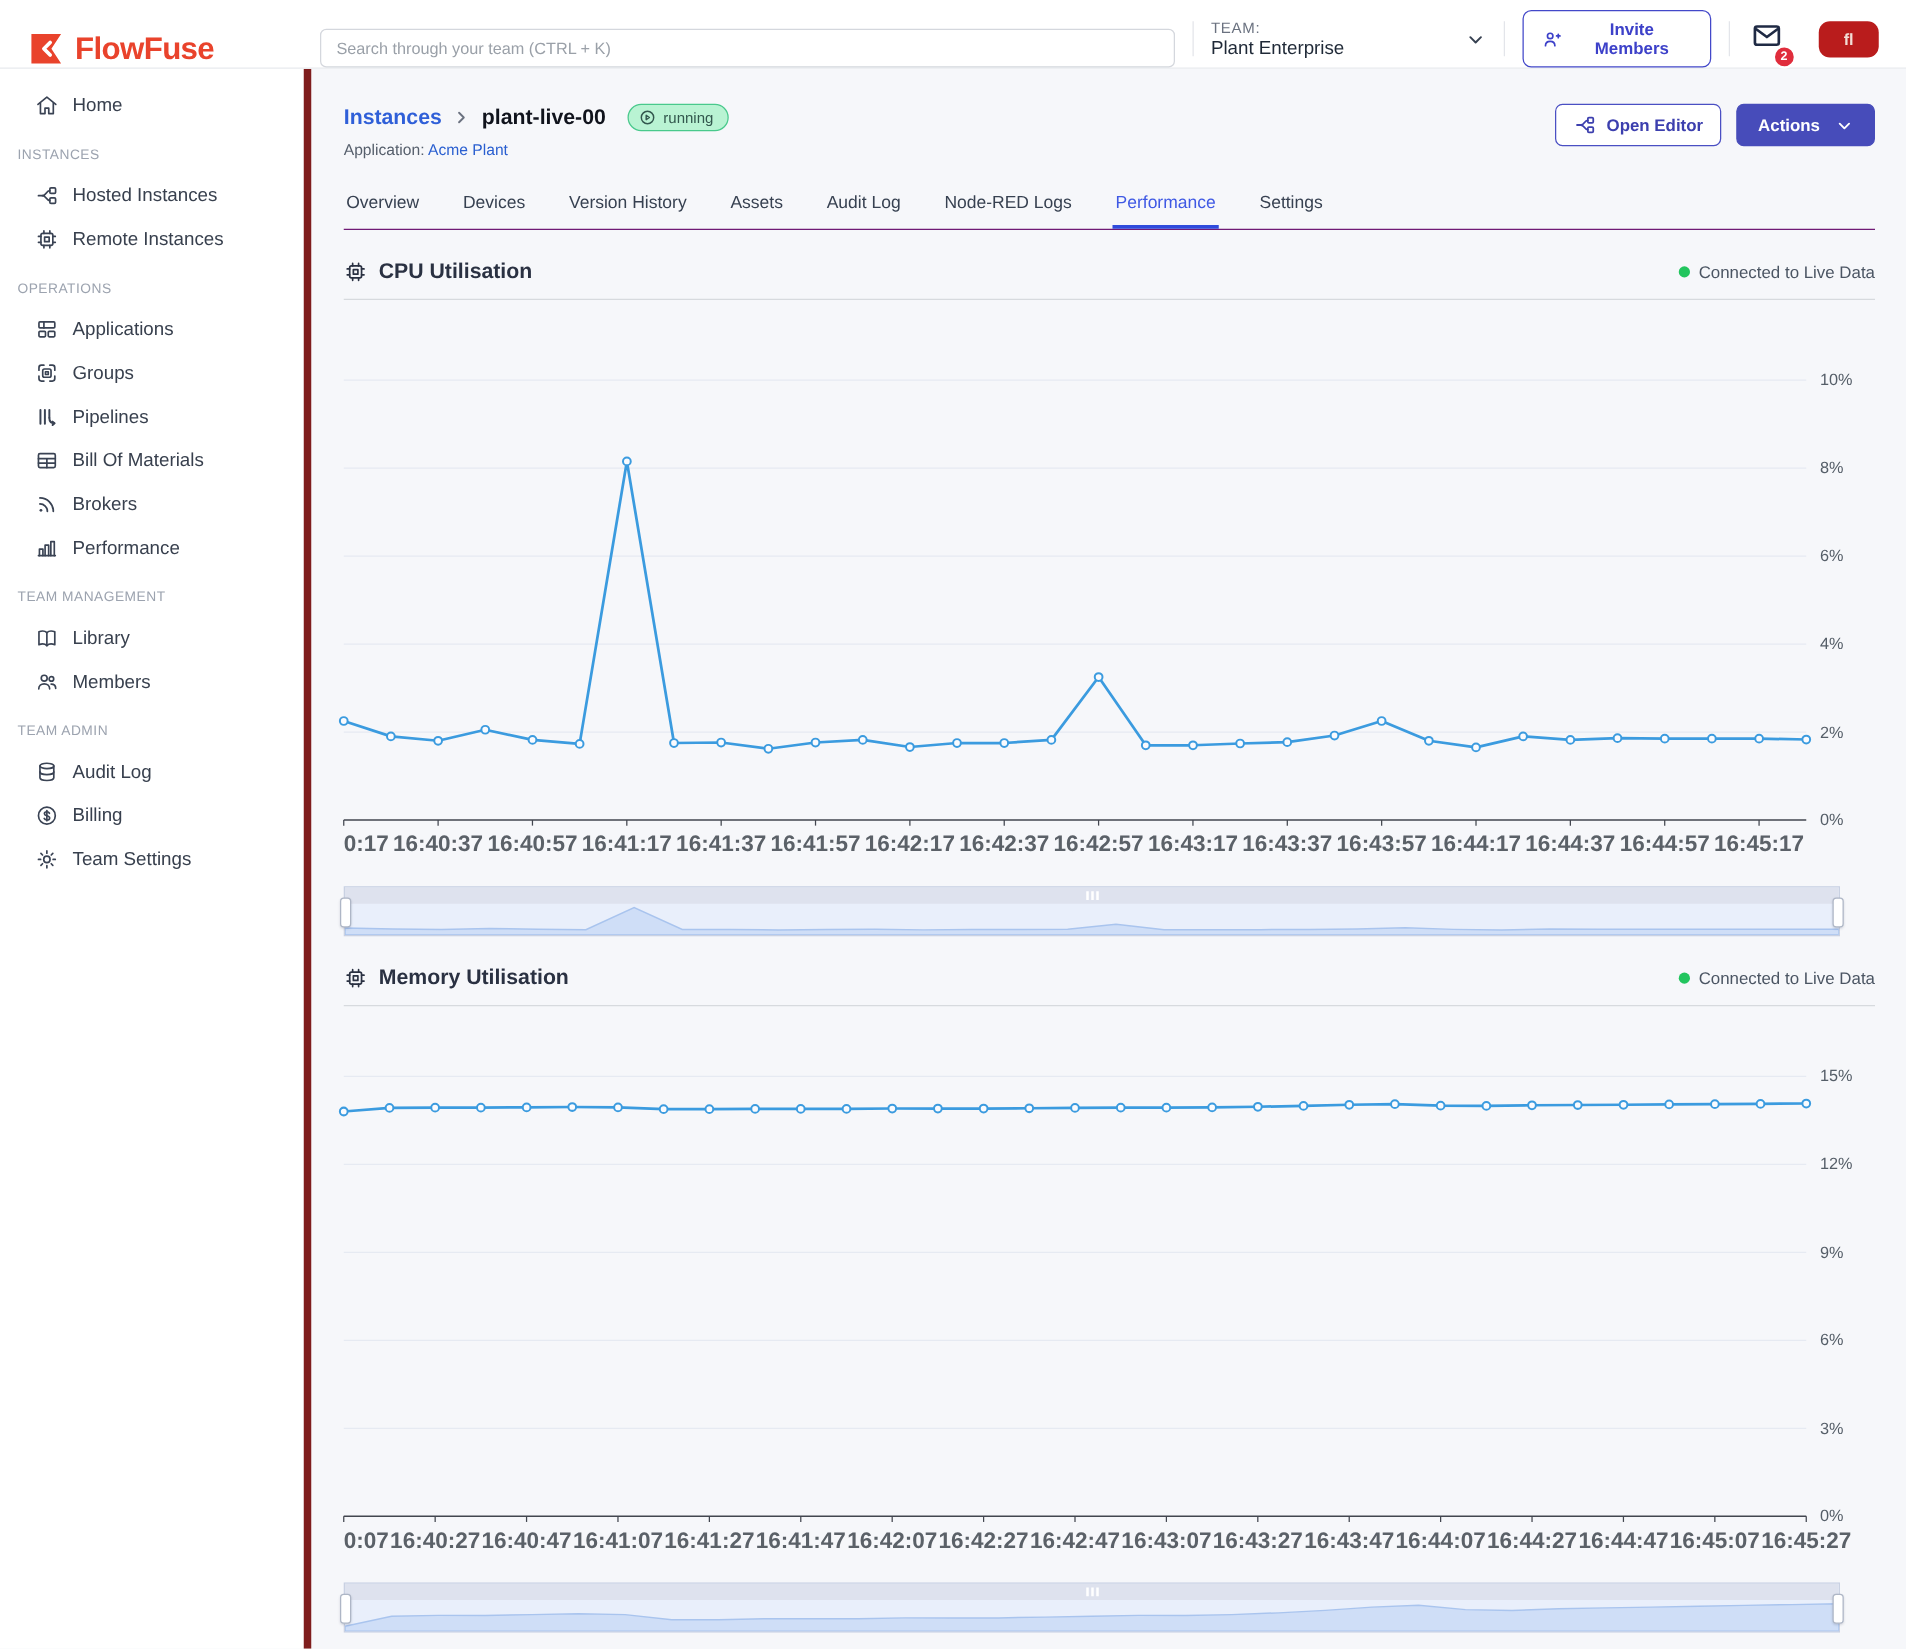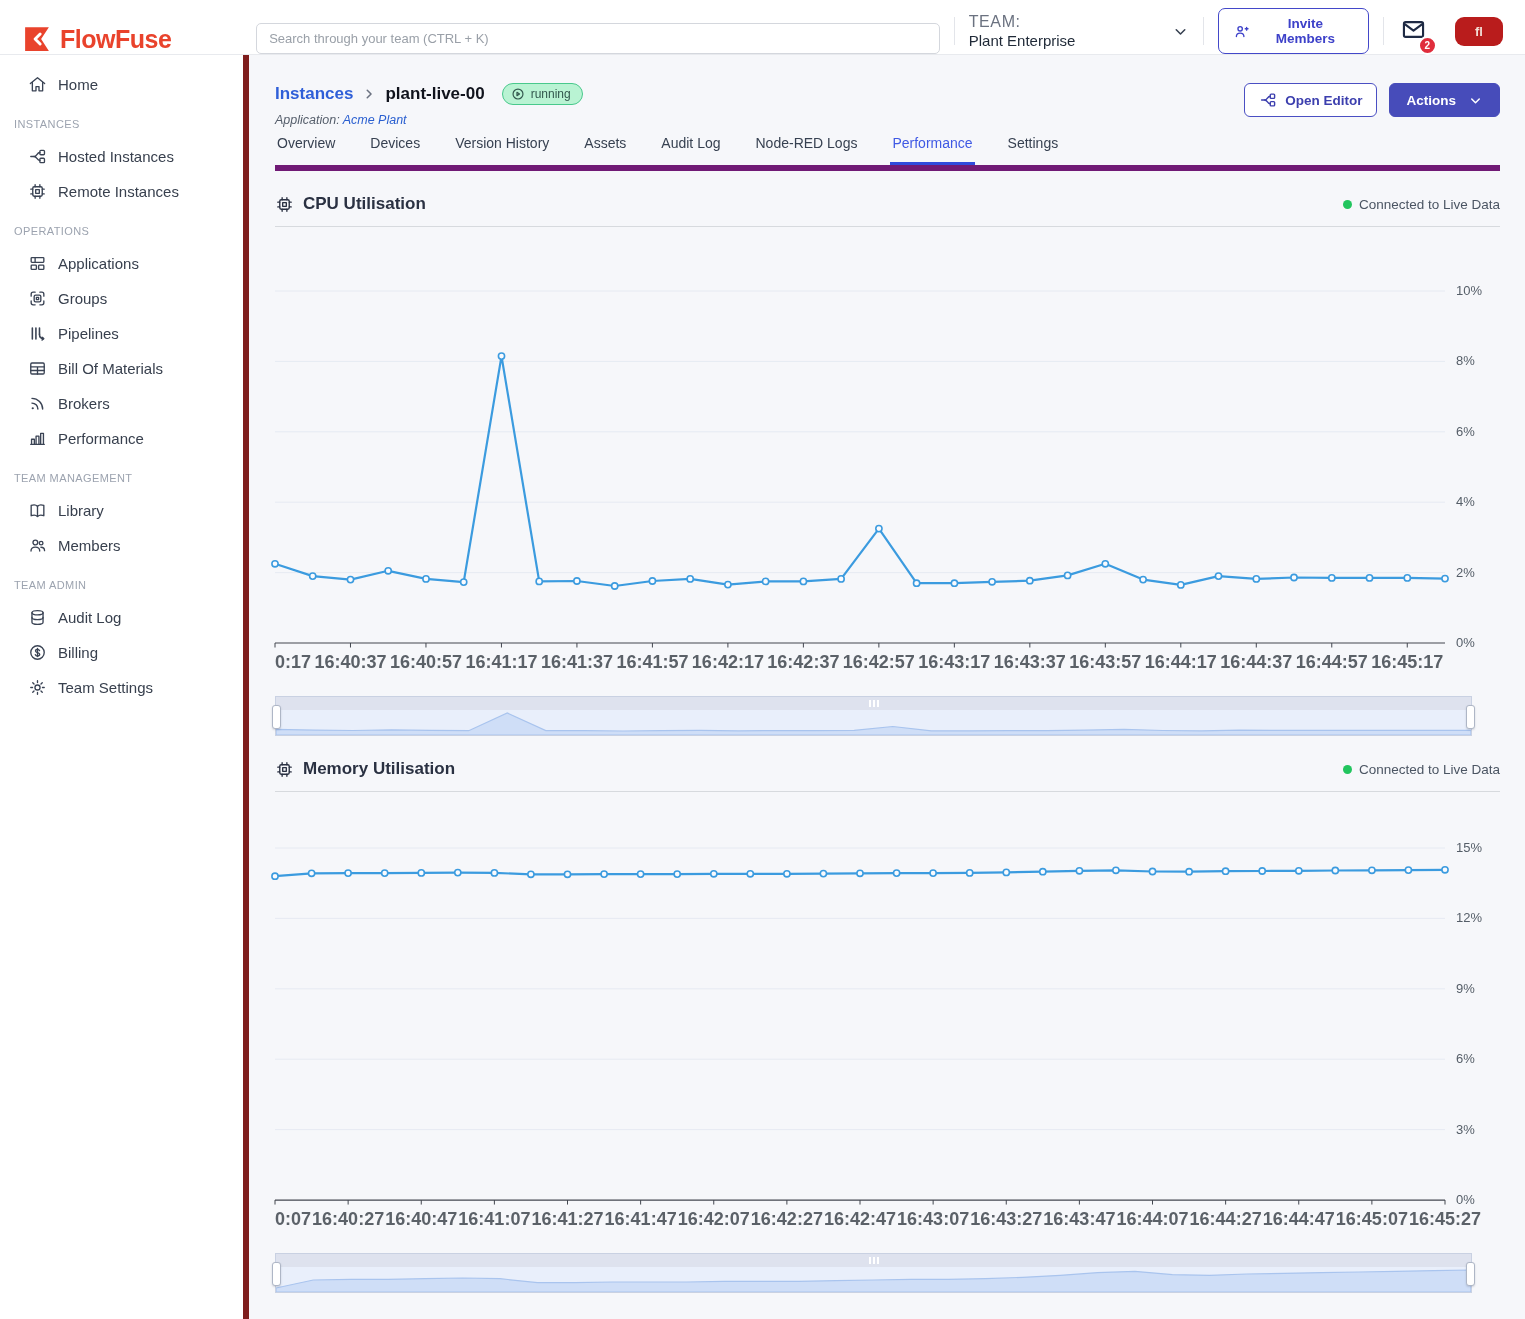--- a/index.html
+++ b/index.html
@@ -10,21 +10,21 @@
   .topbar { position:absolute; top:0; left:0; right:0; height:55px; background:#fff;
             border-bottom:1px solid #e8eaee; display:flex; align-items:flex-end; padding:0 22px; z-index:5; }
   .brand { display:flex; align-items:center; gap:8px; width:240px; cursor:pointer; }
   .brand-text { font-size:25px; font-weight:700; color:#e9432c; letter-spacing:-0.5px; }
   .search { width:700px; height:31px; border:1px solid #d4d7dd; border-radius:5px; background:#fff;
             font-size:13px; color:#374151; padding:0 12px; outline:none; }
   .search::placeholder { color:#9aa0a8; }
   .top-right { margin-left:auto; display:flex; align-items:center; }
   .vsep { width:1px; height:28px; background:#e3e5ea; margin:0 14px; }
   .team-block { width:228px; display:flex; align-items:center; justify-content:space-between; cursor:pointer; }
-  .team-label { font-size:16px; color:#6b7280; letter-spacing:.6px; }
+  .team-label { font-size:12px; color:#6b7280; letter-spacing:.6px; }
   .team-name { font-size:15px; color:#1f2937; margin-top:1px; }
   .btn-invite { display:flex; align-items:center; gap:8px; border:1.5px solid #4348c9; color:#3d41c9;
                 background:#fff; font-weight:700; font-size:13.5px; border-radius:7px; padding:7px 15px; cursor:pointer;
                 font-family:"Liberation Sans", sans-serif; }
   .mail-wrap { position:relative; margin:0 6px 0 2px; cursor:pointer; }
   .mail-badge { position:absolute; right:-10px; bottom:-8px; width:19px; height:19px; border-radius:50%;
                 background:#e02d3c; color:#fff; font-size:10px; font-weight:700; display:flex;
                 align-items:center; justify-content:center; border:2px solid #fff; }
   .avatar { width:50px; height:29px; border-radius:9px; background:#b91c1c; color:#f2ded6;
             font-size:13px; font-weight:700; display:flex; align-items:center; justify-content:center;
@@ -40,31 +40,31 @@
   .side-item svg { color:#3a4354; flex:none; }
 
   
   .main { position:absolute; top:55px; left:250px; right:0; bottom:0; padding:0 25px; background:#f6f7fa; }
   .page-head { margin-top:28px; display:flex; justify-content:space-between; align-items:flex-start; }
   .crumb-row { display:flex; align-items:center; gap:9px; }
   .crumb-root { font-size:17px; font-weight:700; color:#2f5fd8; cursor:pointer; }
   .crumb-name { font-size:17px; font-weight:700; color:#10131c; }
   .badge-running { display:flex; align-items:center; gap:6px; background:#b9f3d3; border:1px solid #49c98c;
                    color:#33584e; font-size:12px; border-radius:12px; padding:3px 11px 3px 8px; margin-left:8px; }
-  .app-row { margin-top:8px; font-size:12.5px; color:#555e6b;font-style:italic; }
+  .app-row { margin-top:8px; font-size:12.5px; color:#555e6b; }
   .app-link { color:#2a5fd0; cursor:pointer; }
   .head-actions { display:flex; gap:12px; }
   .btn-editor { display:flex; align-items:center; gap:8px; background:#fff; border:1.5px solid #4a4fc3;
                 color:#3c3fae; font-weight:700; font-size:13.5px; border-radius:6px; padding:7px 14px; cursor:pointer;
                 font-family:"Liberation Sans", sans-serif; }
   .btn-actions { display:flex; align-items:center; gap:12px; background:#474cba; border:1.5px solid #474cba;
                  color:#fff; font-weight:700; font-size:13.5px; border-radius:6px; padding:7px 16px; cursor:pointer;
                  font-family:"Liberation Sans", sans-serif; }
 
-  .tabs { display:flex; gap:31px; border-bottom:6px solid #701a75; }
+  .tabs { margin-top:18px; display:flex; gap:31px; border-bottom:1px solid #701a75; }
   .tab { font-size:14px; color:#374151; padding:8px 2px 11px; cursor:pointer; border-bottom:3.5px solid transparent; }
   .tab.active { color:#3f59e4; border-bottom-color:#2f4bdc; }
 
   .chart-section { margin-top:23px; }
   .sec-head { display:flex; align-items:center; justify-content:space-between; }
   .sec-title { display:flex; align-items:center; gap:9px; font-size:17px; font-weight:700; color:#2a3142; }
   .sec-title svg { color:#2a3142; }
   .live { display:flex; align-items:center; gap:7px; font-size:13.5px; color:#4b5563; }
   .live-dot { width:9px; height:9px; border-radius:50%; background:#22c55e; }
   .sec-divider { height:1px; background:#d7dade; margin-top:12px; }

